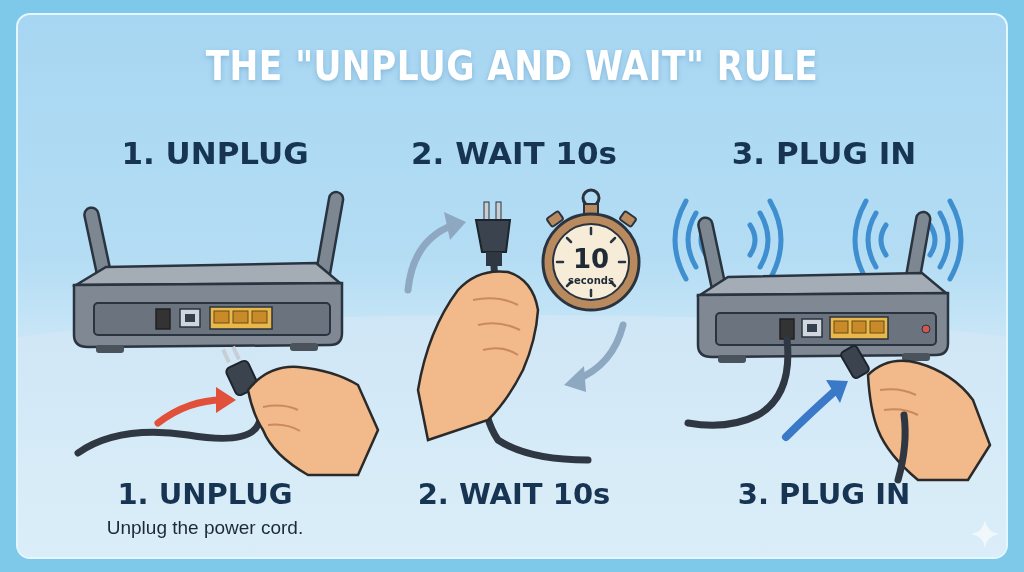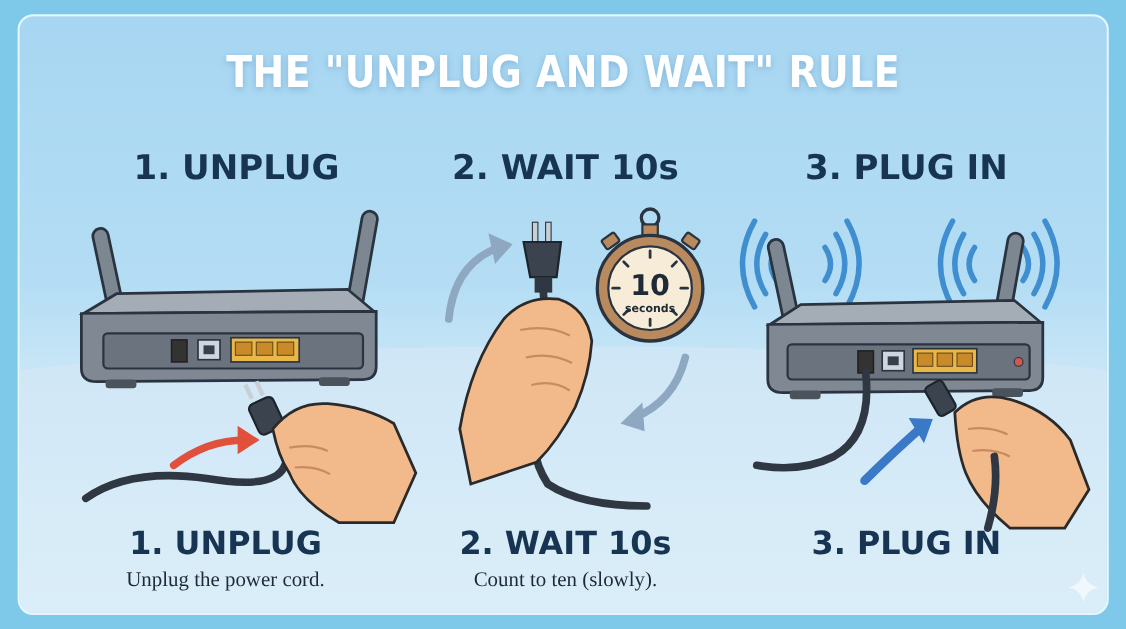--- a/index.html
+++ b/index.html
@@ -35,21 +35,21 @@
   }
   .step-foot {
     position: absolute; top: 462px; width: 330px; text-align: center;
   }
   .step-foot .h {
     color: #173552; font-weight: 700; font-size: 29px;
     font-family: "DejaVu Sans", sans-serif; display: block;
   }
   .step-foot .d {
     color: #1d2a36; font-size: 19px; display: block; margin-top: 6px;
-    font-family: Liberation Serif, serif;
+    font-family: Liberation Sans, sans-serif;
   }
   .art { position: absolute; }
   .sparkle { position: absolute; right: 6px; bottom: 8px; }
 </style>
 </head>
 <body>
 
 <div class="card">
   <div class="floor"></div>
 
@@ -187,21 +187,20 @@
     <path d="M118 262 Q140 240 168 215" fill="none" stroke="#3a78c8" stroke-width="8" stroke-linecap="round"></path>
     <path d="M158 205 L180 206 L172 228 Z" fill="#3a78c8"></path>
   </svg>
 
   <div class="step-foot" style="left:22px;">
     <span class="h">1. UNPLUG</span>
     <span class="d">Unplug the power cord.</span>
   </div>
   <div class="step-foot" style="left:331px;">
     <span class="h">2. WAIT 10s</span>
-    <span class="d">Count to ten (slowly).</span>
   </div>
   <div class="step-foot" style="left:641px;">
     <span class="h">3. PLUG IN</span>
   </div>
 
   <svg class="sparkle" width="30" height="30" viewBox="0 0 30 30">
     <path d="M15 1 Q17 13 29 15 Q17 17 15 29 Q13 17 1 15 Q13 13 15 1 Z" fill="#f2f8fc" opacity="0.9"></path>
   </svg>
 </div>
 

